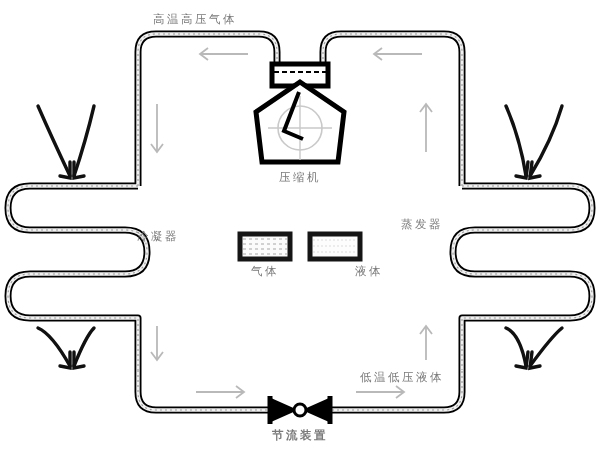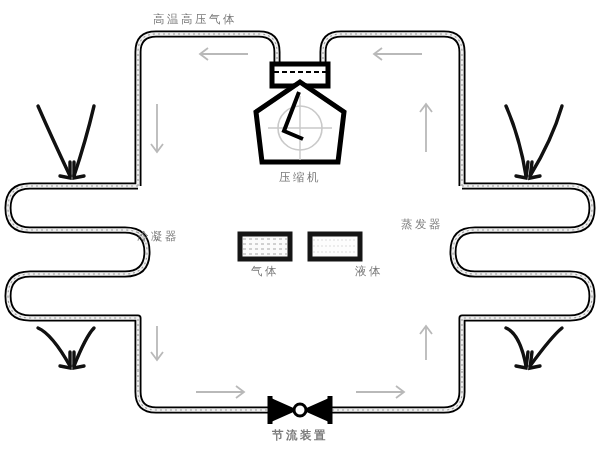--- a/index.html
+++ b/index.html
@@ -199,16 +199,17 @@
 
   <div class="lbl center" style="left:158px;top:229px;">冷凝器</div>
 
   <div class="lbl center" style="left:422px;top:217px;">蒸发器</div>
 
   <div class="lbl center" style="left:265px;top:264px;">气体</div>
 
   <div class="lbl center" style="left:335px;top:264px;margin-left:34px;">液体</div>
 
 
+  <div class="lbl center" style="left:402px;top:370px;">低温低压液体</div>
 
   <div class="lbl center" style="left:300px;top:428px;font-weight:bold;">节流装置</div>
 
 </div>
 
 </body></html>

